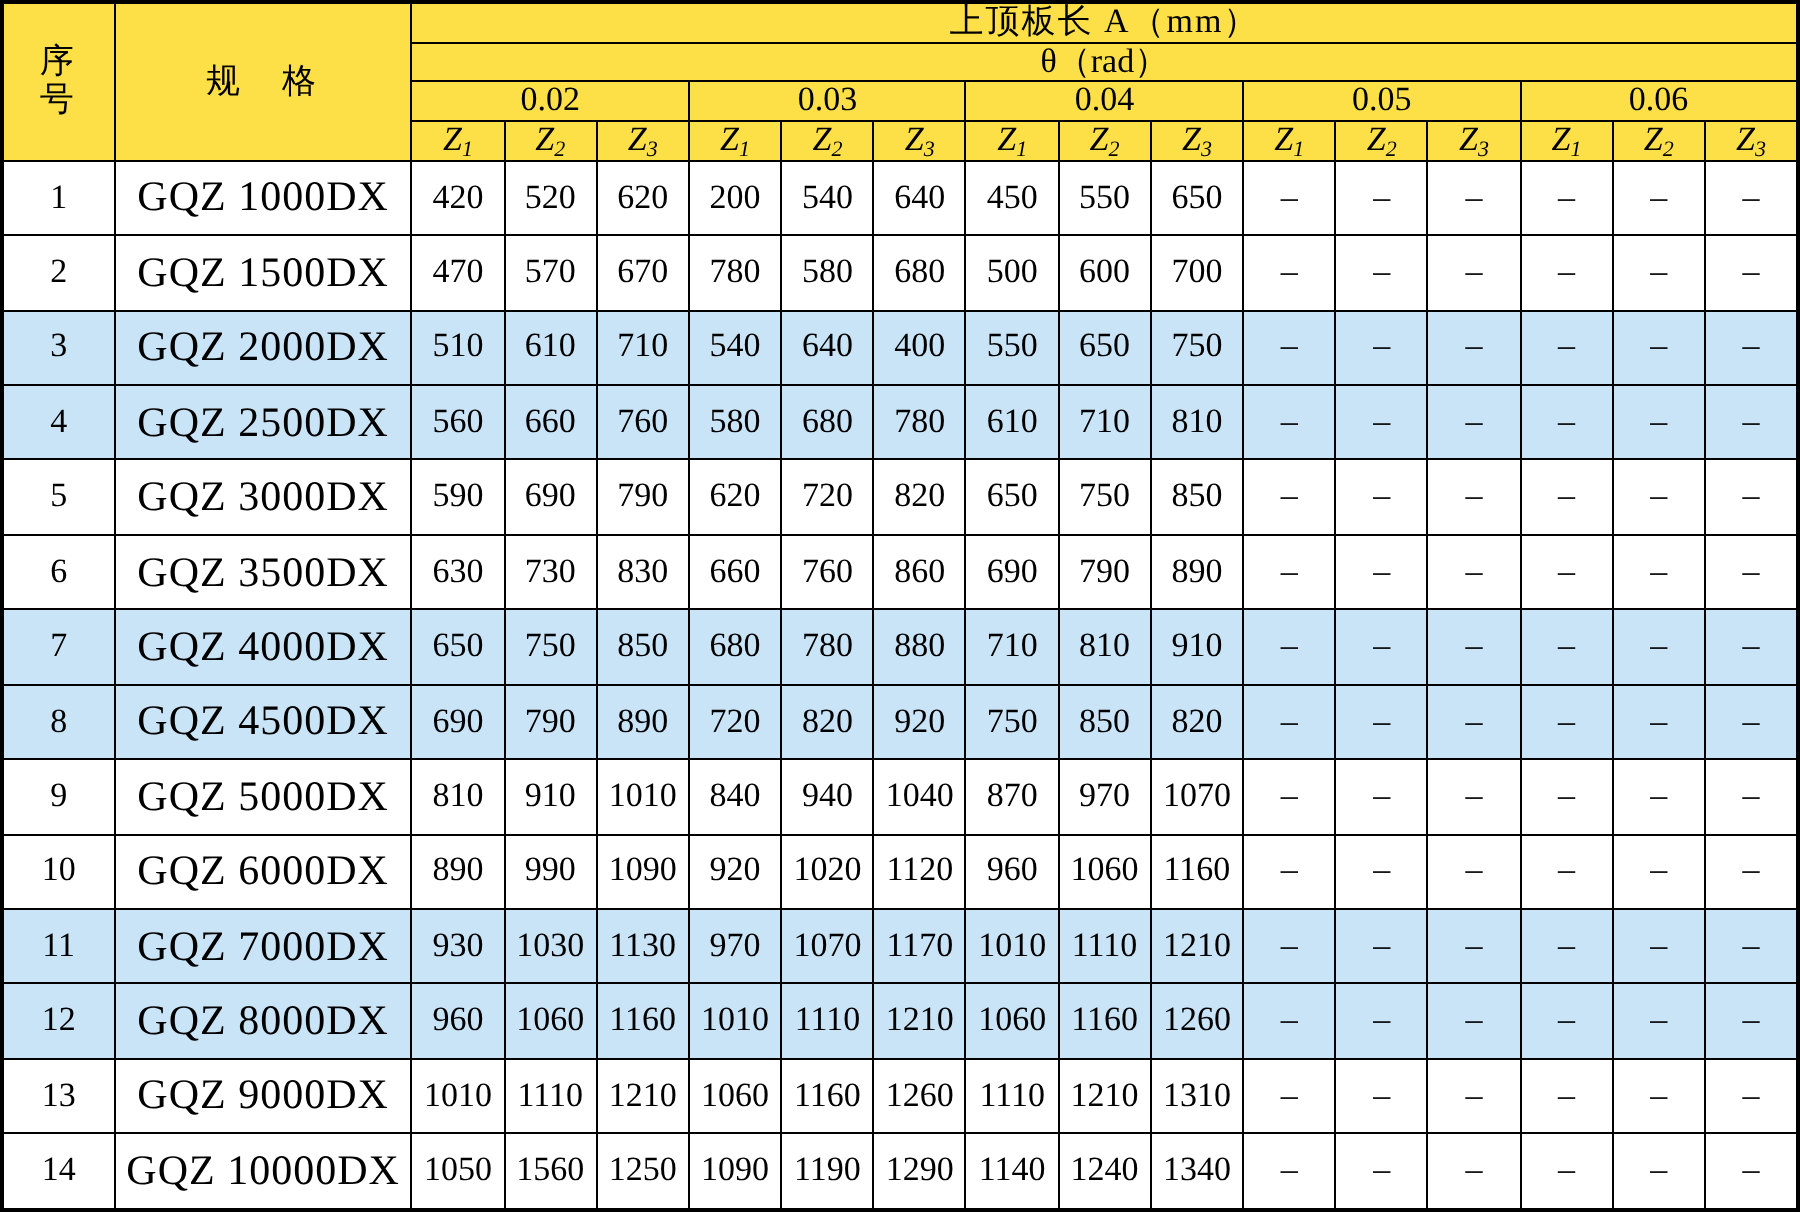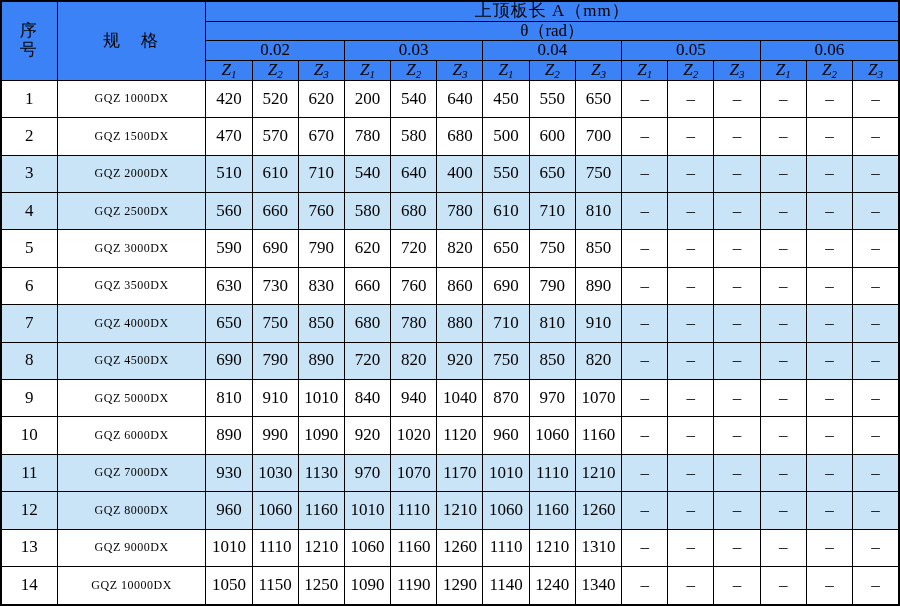--- a/index.html
+++ b/index.html
@@ -32,21 +32,21 @@
     vertical-align: middle;
     font-size: 17px;
     padding: 0;
     line-height: 1.1;
   }
   
   table.spec-table {
     border: 2px solid #000;
   }
   .hdr {
-    background: #3b82f6;
+    background: #fde047;
     font-weight: normal;
   }
   .hdr-top {
     font-size: 19px;
     letter-spacing: 1px;
   }
   .hdr-theta {
     font-size: 18px;
   }
   .hdr-angle {
@@ -73,21 +73,21 @@
   tbody tr.row-white td {
     background: #ffffff;
   }
   tbody tr.row-blue td {
     background: #c9e4f7;
   }
   tbody td.seq {
     font-size: 17px;
   }
   tbody td.spec {
-    font-size: 12px;
+    font-size: 21px;
     letter-spacing: 0.5px;
   }
   tbody td.val {
     font-size: 17px;
   }
   sub {
     font-size: 11px;
     vertical-align: baseline;
     position: relative;
     top: 3px;
@@ -396,21 +396,21 @@
           <td class="val">–</td>
           <td class="val">–</td>
           <td class="val">–</td>
           <td class="val">–</td>
           <td class="val">–</td>
         </tr>
         <tr class="row-white">
           <td class="seq">14</td>
           <td class="spec">GQZ 10000DX</td>
           <td class="val">1050</td>
-          <td class="val">1150</td>
+          <td class="val">1560</td>
           <td class="val">1250</td>
           <td class="val">1090</td>
           <td class="val">1190</td>
           <td class="val">1290</td>
           <td class="val">1140</td>
           <td class="val">1240</td>
           <td class="val">1340</td>
           <td class="val">–</td>
           <td class="val">–</td>
           <td class="val">–</td>

